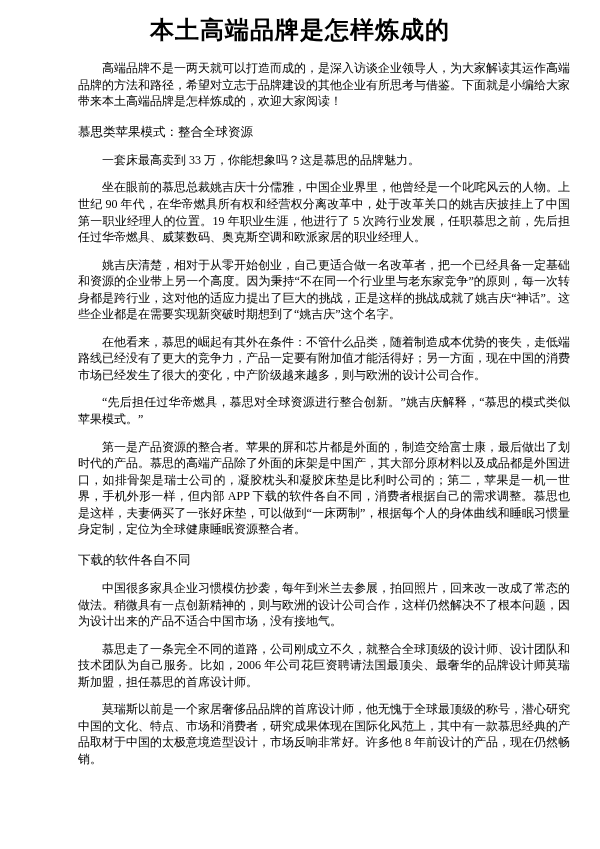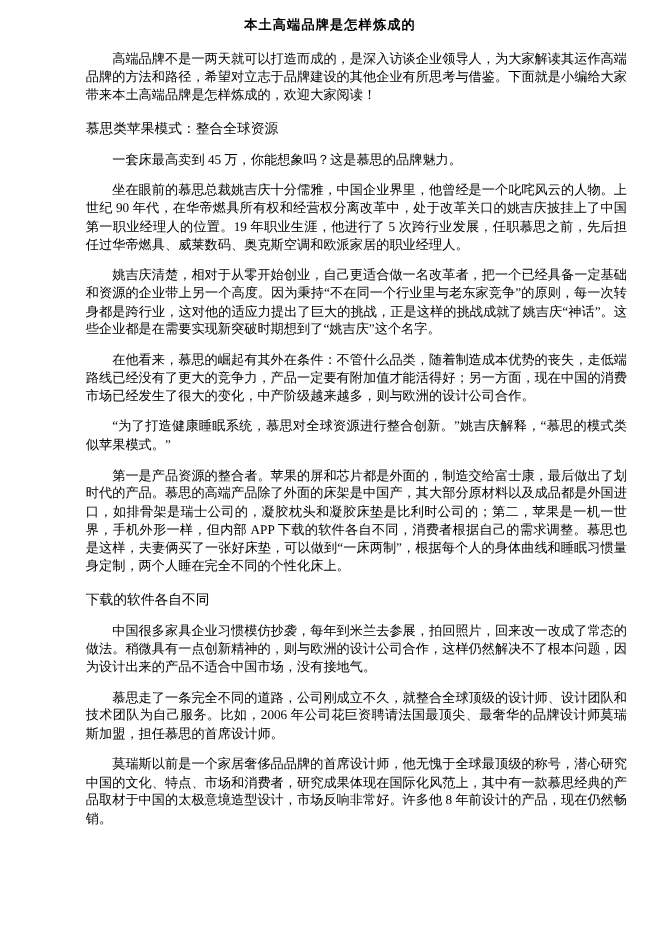--- a/index.html
+++ b/index.html
@@ -13,21 +13,21 @@
       color: #000000;
     }
     .page {
       width: 600px;
       min-height: 849px;
       box-sizing: border-box;
       padding: 14px 0 24px 0;
       background: #ffffff;
     }
     .title {
-      font-size: 12px;
+      font-size: 24px;
       font-weight: bold;
       text-align: center;
       margin: 0 0 14px 0;
       letter-spacing: 1px;
     }
     .content {
       margin-left: 78px;
       margin-right: 30px;
       font-size: 12px;
       line-height: 1.38;
@@ -45,25 +45,25 @@
     }
   </style>
 </head>
 <body>
 
 <div class="page">
   <h1 class="title">本土高端品牌是怎样炼成的</h1>
   <div class="content">
     <p class="para">高端品牌不是一两天就可以打造而成的，是深入访谈企业领导人，为大家解读其运作高端品牌的方法和路径，希望对立志于品牌建设的其他企业有所思考与借鉴。下面就是小编给大家带来本土高端品牌是怎样炼成的，欢迎大家阅读！</p>
     <p class="heading">慕思类苹果模式：整合全球资源</p>
-    <p class="para">一套床最高卖到 45 万，你能想象吗？这是慕思的品牌魅力。</p>
+    <p class="para">一套床最高卖到 33 万，你能想象吗？这是慕思的品牌魅力。</p>
     <p class="para">坐在眼前的慕思总裁姚吉庆十分儒雅，中国企业界里，他曾经是一个叱咤风云的人物。上世纪 90 年代，在华帝燃具所有权和经营权分离改革中，处于改革关口的姚吉庆披挂上了中国第一职业经理人的位置。19 年职业生涯，他进行了 5 次跨行业发展，任职慕思之前，先后担任过华帝燃具、威莱数码、奥克斯空调和欧派家居的职业经理人。</p>
     <p class="para">姚吉庆清楚，相对于从零开始创业，自己更适合做一名改革者，把一个已经具备一定基础和资源的企业带上另一个高度。因为秉持“不在同一个行业里与老东家竞争”的原则，每一次转身都是跨行业，这对他的适应力提出了巨大的挑战，正是这样的挑战成就了姚吉庆“神话”。这些企业都是在需要实现新突破时期想到了“姚吉庆”这个名字。</p>
     <p class="para">在他看来，慕思的崛起有其外在条件：不管什么品类，随着制造成本优势的丧失，走低端路线已经没有了更大的竞争力，产品一定要有附加值才能活得好；另一方面，现在中国的消费市场已经发生了很大的变化，中产阶级越来越多，则与欧洲的设计公司合作。</p>
-    <p class="para">“为了打造健康睡眠系统，慕思对全球资源进行整合创新。”姚吉庆解释，“慕思的模式类似苹果模式。”</p>
-    <p class="para">第一是产品资源的整合者。苹果的屏和芯片都是外面的，制造交给富士康，最后做出了划时代的产品。慕思的高端产品除了外面的床架是中国产，其大部分原材料以及成品都是外国进口，如排骨架是瑞士公司的，凝胶枕头和凝胶床垫是比利时公司的；第二，苹果是一机一世界，手机外形一样，但内部 APP 下载的软件各自不同，消费者根据自己的需求调整。慕思也是这样，夫妻俩买了一张好床垫，可以做到“一床两制”，根据每个人的身体曲线和睡眠习惯量身定制，两个人睡在完全不同的个性化床上。</p>
+    <p class="para">“先后担任过华帝燃具，慕思对全球资源进行整合创新。”姚吉庆解释，“慕思的模式类似苹果模式。”</p>
+    <p class="para">第一是产品资源的整合者。苹果的屏和芯片都是外面的，制造交给富士康，最后做出了划时代的产品。慕思的高端产品除了外面的床架是中国产，其大部分原材料以及成品都是外国进口，如排骨架是瑞士公司的，凝胶枕头和凝胶床垫是比利时公司的；第二，苹果是一机一世界，手机外形一样，但内部 APP 下载的软件各自不同，消费者根据自己的需求调整。慕思也是这样，夫妻俩买了一张好床垫，可以做到“一床两制”，根据每个人的身体曲线和睡眠习惯量身定制，定位为全球健康睡眠资源整合者。</p>
     <p class="heading">下载的软件各自不同</p>
     <p class="para">中国很多家具企业习惯模仿抄袭，每年到米兰去参展，拍回照片，回来改一改成了常态的做法。稍微具有一点创新精神的，则与欧洲的设计公司合作，这样仍然解决不了根本问题，因为设计出来的产品不适合中国市场，没有接地气。</p>
     <p class="para">慕思走了一条完全不同的道路，公司刚成立不久，就整合全球顶级的设计师、设计团队和技术团队为自己服务。比如，2006 年公司花巨资聘请法国最顶尖、最奢华的品牌设计师莫瑞斯加盟，担任慕思的首席设计师。</p>
     <p class="para">莫瑞斯以前是一个家居奢侈品品牌的首席设计师，他无愧于全球最顶级的称号，潜心研究中国的文化、特点、市场和消费者，研究成果体现在国际化风范上，其中有一款慕思经典的产品取材于中国的太极意境造型设计，市场反响非常好。许多他 8 年前设计的产品，现在仍然畅销。</p>
 
   </div>
 </div>
 
 </body></html>

